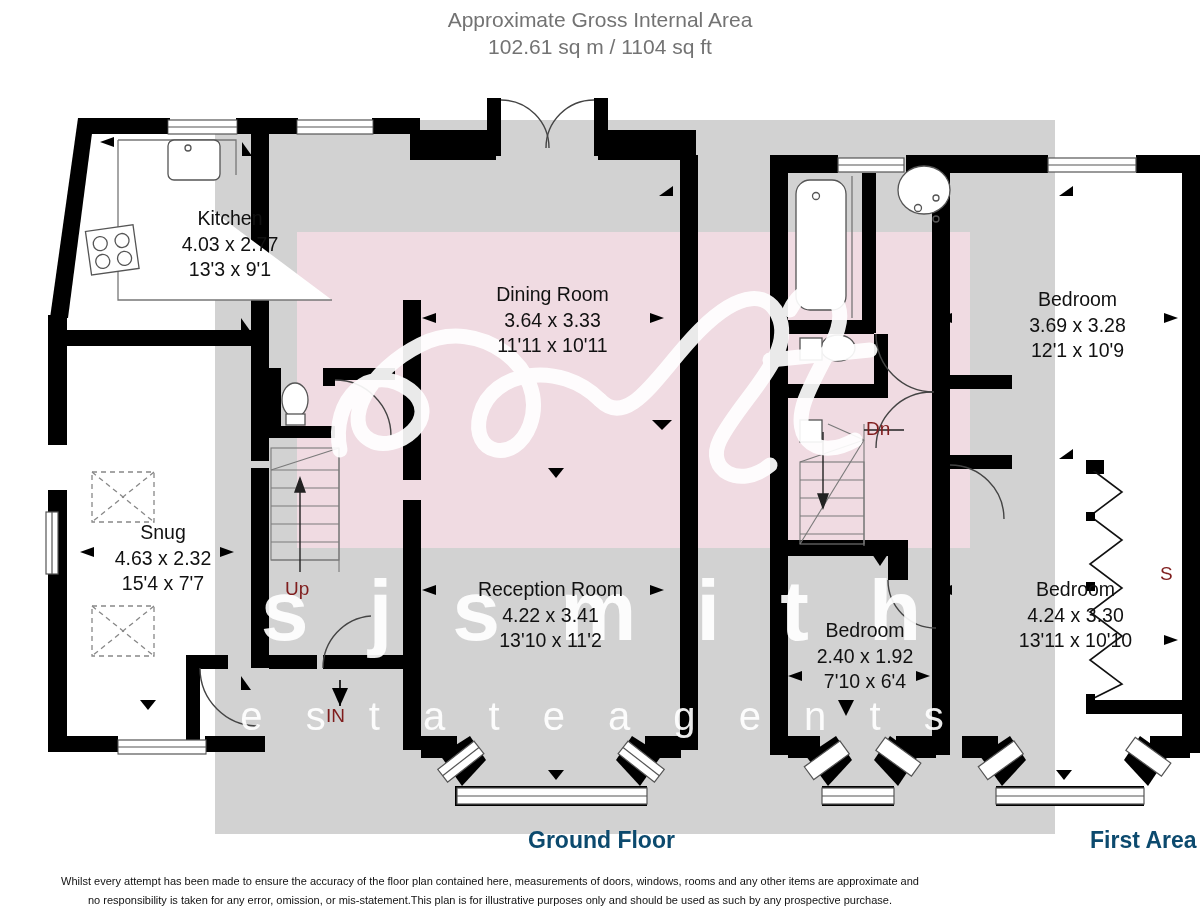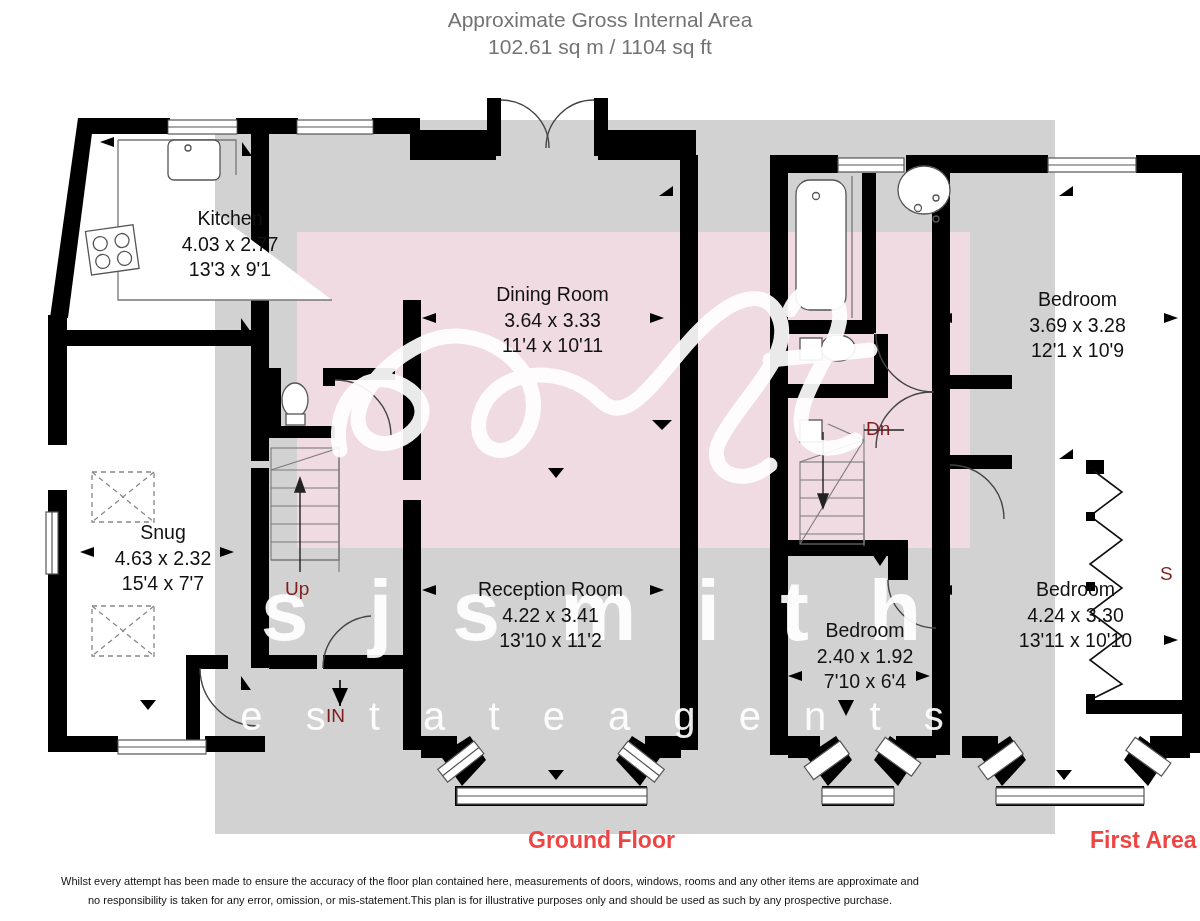--- a/index.html
+++ b/index.html
@@ -33,21 +33,21 @@
   #plan-svg {
     position: absolute;
     left: 0;
     top: 0;
   }
 
   .floor-caption {
     position: absolute;
     font-size: 23px;
     font-weight: bold;
-    color: #ef4444;
+    color: #0c4a6e;
     white-space: nowrap;
   }
   #caption-ground { left: 528px; top: 827px; }
   #caption-first  { left: 1090px; top: 827px; }
 
   .room {
     position: absolute;
     text-align: center;
     font-size: 19.5px;
     line-height: 25.5px;
@@ -421,21 +421,21 @@
 
   <div class="room" style="left:135px; top:206px; width:190px;">
     <div>Kitchen</div>
     <div>4.03 x 2.77</div>
     <div>13'3 x 9'1</div>
   </div>
 
   <div class="room" style="left:450px; top:282px; width:205px;">
     <div>Dining Room</div>
     <div>3.64 x 3.33</div>
-    <div>11'4 x 10'11</div>
+    <div>11'11 x 10'11</div>
   </div>
 
   <div class="room" style="left:68px; top:520px; width:190px;">
     <div>Snug</div>
     <div>4.63 x 2.32</div>
     <div>15'4 x 7'7</div>
   </div>
 
   <div class="room" style="left:438px; top:577px; width:225px;">
     <div>Reception Room</div>

